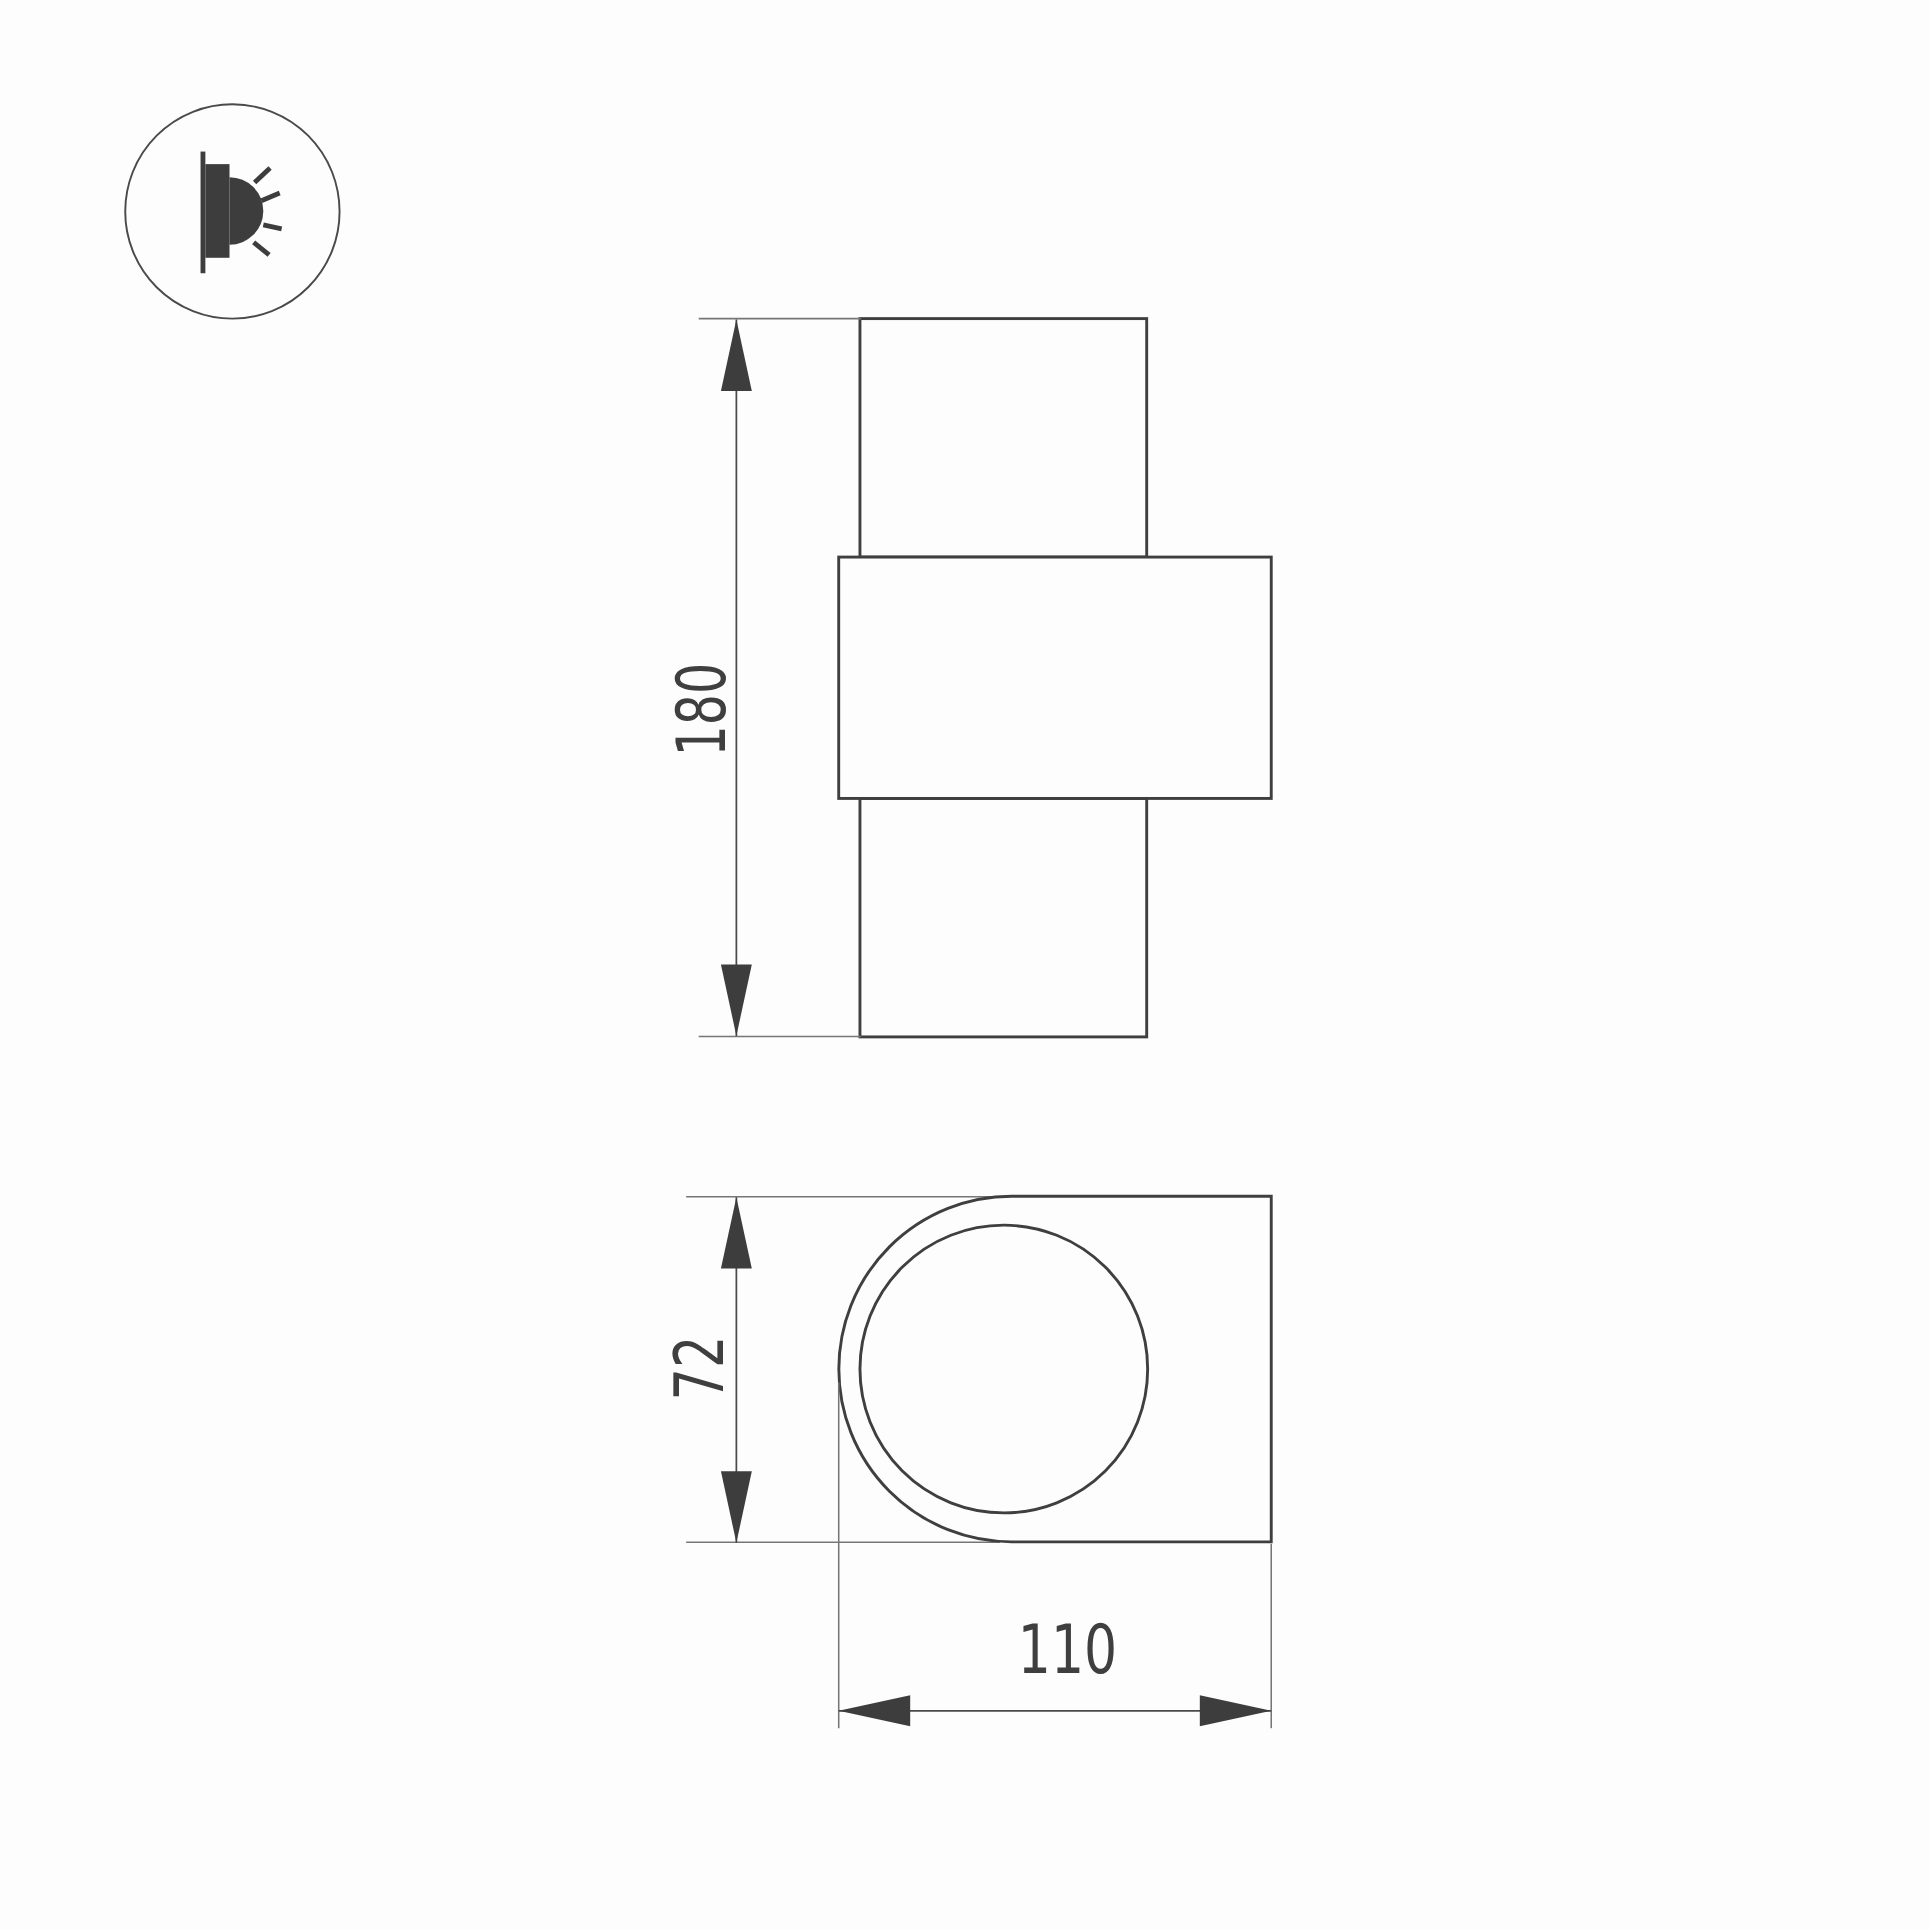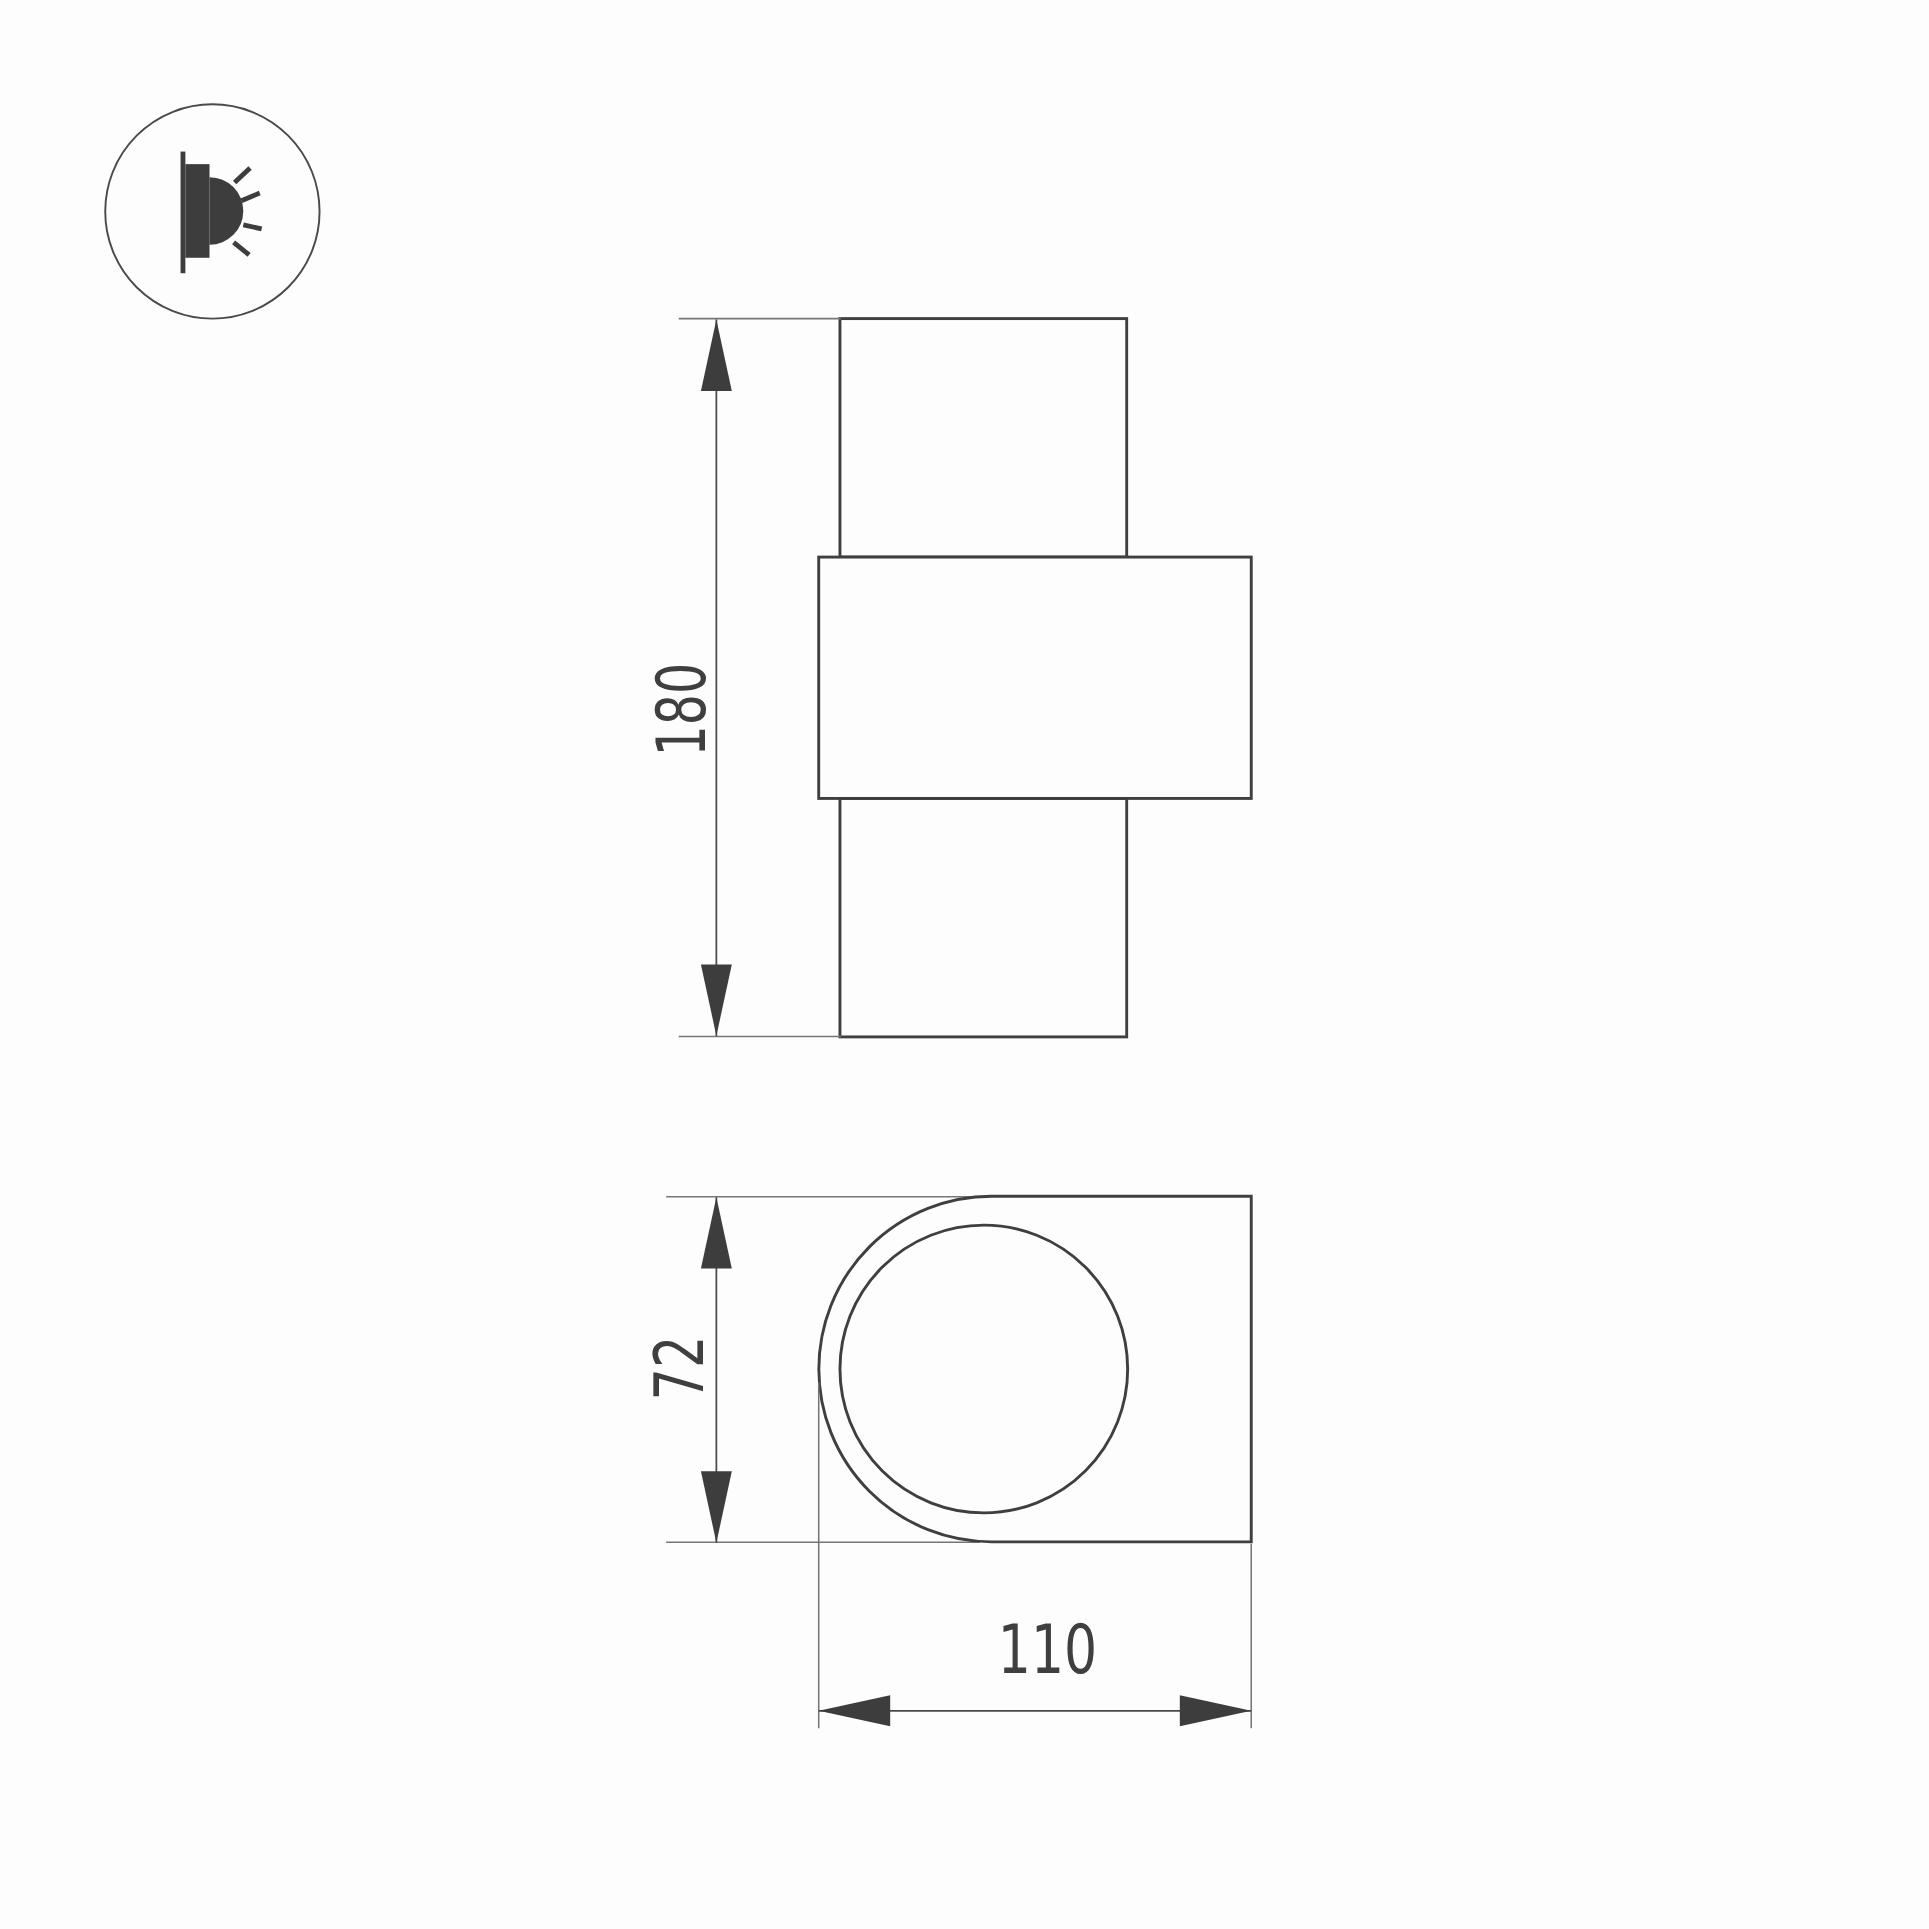--- a/index.html
+++ b/index.html
@@ -3,21 +3,21 @@
 <meta charset="utf-8">
 <style>
   :root{
     --outline:#3f3f3f;
     --thinline:#767676;
     --arrow:#3d3d3d;
     --textc:#3f3f3f;
     --paper:#fdfdfd;
   }
   html,body{margin:0;padding:0;background:var(--paper);}
-  .stage{width:1598px;height:1929px;position:relative;background:var(--paper);}
+  .stage{width:1598px;height:1929px;position:relative;background:var(--paper);padding-left:20px;}
   svg{display:block;}
   .thick{fill:none;stroke:var(--outline);stroke-width:3;}
   .thickfill{fill:var(--paper);stroke:var(--outline);stroke-width:3;}
   .thin{fill:none;stroke:var(--thinline);stroke-width:1.6;}
   .dim{fill:none;stroke:#4a4a4a;stroke-width:1.8;}
   .arrowhead{fill:var(--arrow);stroke:none;}
   .dimtext{fill:var(--textc);font-family:"DejaVu Sans",sans-serif;font-size:70px;}
   .iconfill{fill:var(--arrow);stroke:none;}
   .iconstroke{fill:none;stroke:#4a4a4a;stroke-width:2;}
   .ray{stroke:var(--arrow);stroke-width:5;fill:none;}

